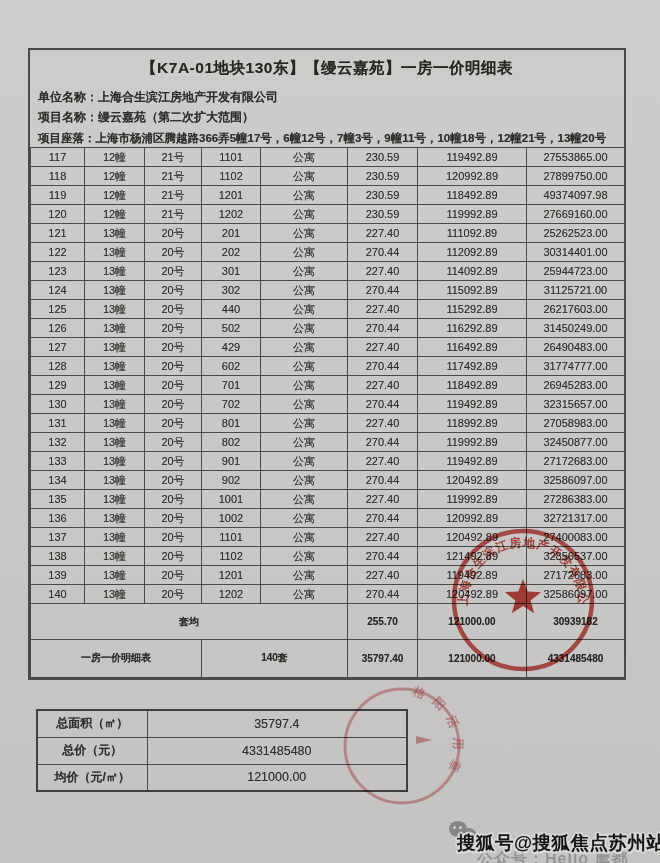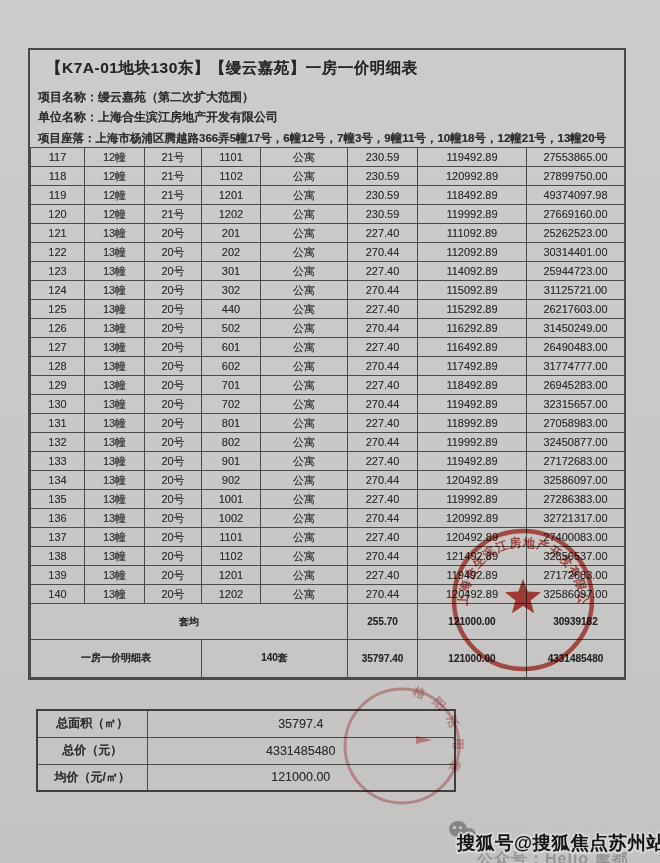--- a/index.html
+++ b/index.html
@@ -12,22 +12,22 @@
   }
 
   
   .doc-frame {
     position:absolute; left:28px; top:48px; width:598px; height:632px;
     border:2px solid #4a4947;
     color:#2e2d2b;
     text-shadow:0 0 .6px rgba(46,45,43,.45);
   }
   .doc-title {
-    position:absolute; top:8px; left:16px; width:100%;
-    text-align:left; font-size:15.5px; font-weight:700; letter-spacing:.5px;
+    position:absolute; top:8px; left:0; width:100%;
+    text-align:center; font-size:15.5px; font-weight:700; letter-spacing:.5px;
     color:#262522;
   }
   .meta { position:absolute; top:37px; left:8px; right:4px; }
   .meta-line { height:20.3px; line-height:20.3px; font-size:12px; font-weight:700; white-space:nowrap; }
   .meta-line.long { font-size:11.5px; }
   .meta-label { font-weight:700; }
 
   
   table.price-table {
     position:absolute; left:0; top:97px; width:594px; height:531px;
@@ -36,21 +36,21 @@
   table.price-table td {
     border:1px solid #4b4a48; text-align:center; vertical-align:middle;
     padding:0; font-size:11px; color:#2e2d2b; overflow:hidden; white-space:nowrap;
   }
   tr.avg-row { height:30px; }
   tr.total-row { height:32px; }
   tr.avg-row td, tr.total-row td { font-size:10px; font-weight:700; color:#292826; }
 
   
   table.mini-table {
-    position:absolute; left:36px; top:709px; width:420px;
+    position:absolute; left:36px; top:709px; width:372px;
     border-collapse:collapse; table-layout:fixed;
     border:2px solid #403f3d;
     padding-left:45px;
   }
   table.mini-table td {
     border:1px solid #4b4a48; height:27px; text-align:center; vertical-align:middle;
     font-size:12px; color:#2e2d2b; text-shadow:0 0 .6px rgba(46,45,43,.45);
   }
   table.mini-table td.lbl { font-weight:700; }
   table.mini-table td.val { font-size:12.5px;margin-left:31px; }
@@ -89,24 +89,24 @@
 <body>
 
 <div class="stage">
 
   <div class="doc-frame">
 
     <div class="doc-title">【K7A-01地块130东】【缦云嘉苑】一房一价明细表</div>
 
     <div class="meta">
       <div class="meta-line">
-        <span class="meta-label">项目名称：</span><span>缦云嘉苑（第二次扩大范围）</span>
+        <span class="meta-label">单位名称：</span><span>上海合生滨江房地产开发有限公司</span>
       </div>
       <div class="meta-line">
-        <span class="meta-label">单位名称：</span><span>上海合生滨江房地产开发有限公司</span>
+        <span class="meta-label">项目名称：</span><span>缦云嘉苑（第二次扩大范围）</span>
       </div>
       <div class="meta-line long">
         <span class="meta-label">项目座落：</span><span>上海市杨浦区腾越路366弄5幢17号，6幢12号，7幢3号，9幢11号，10幢18号，12幢21号，13幢20号</span>
       </div>
     </div>
 
     <table class="price-table">
       <colgroup>
         <col style="width:54px">
           <col style="width:60px">
@@ -215,21 +215,21 @@
             <td>502</td>
             <td>公寓</td>
             <td>270.44</td>
             <td>116292.89</td>
             <td>31450249.00</td>
           </tr>
           <tr>
             <td>127</td>
             <td>13幢</td>
             <td>20号</td>
-            <td>601</td>
+            <td>429</td>
             <td>公寓</td>
             <td>227.40</td>
             <td>116492.89</td>
             <td>26490483.00</td>
           </tr>
           <tr>
             <td>128</td>
             <td>13幢</td>
             <td>20号</td>
             <td>602</td>

